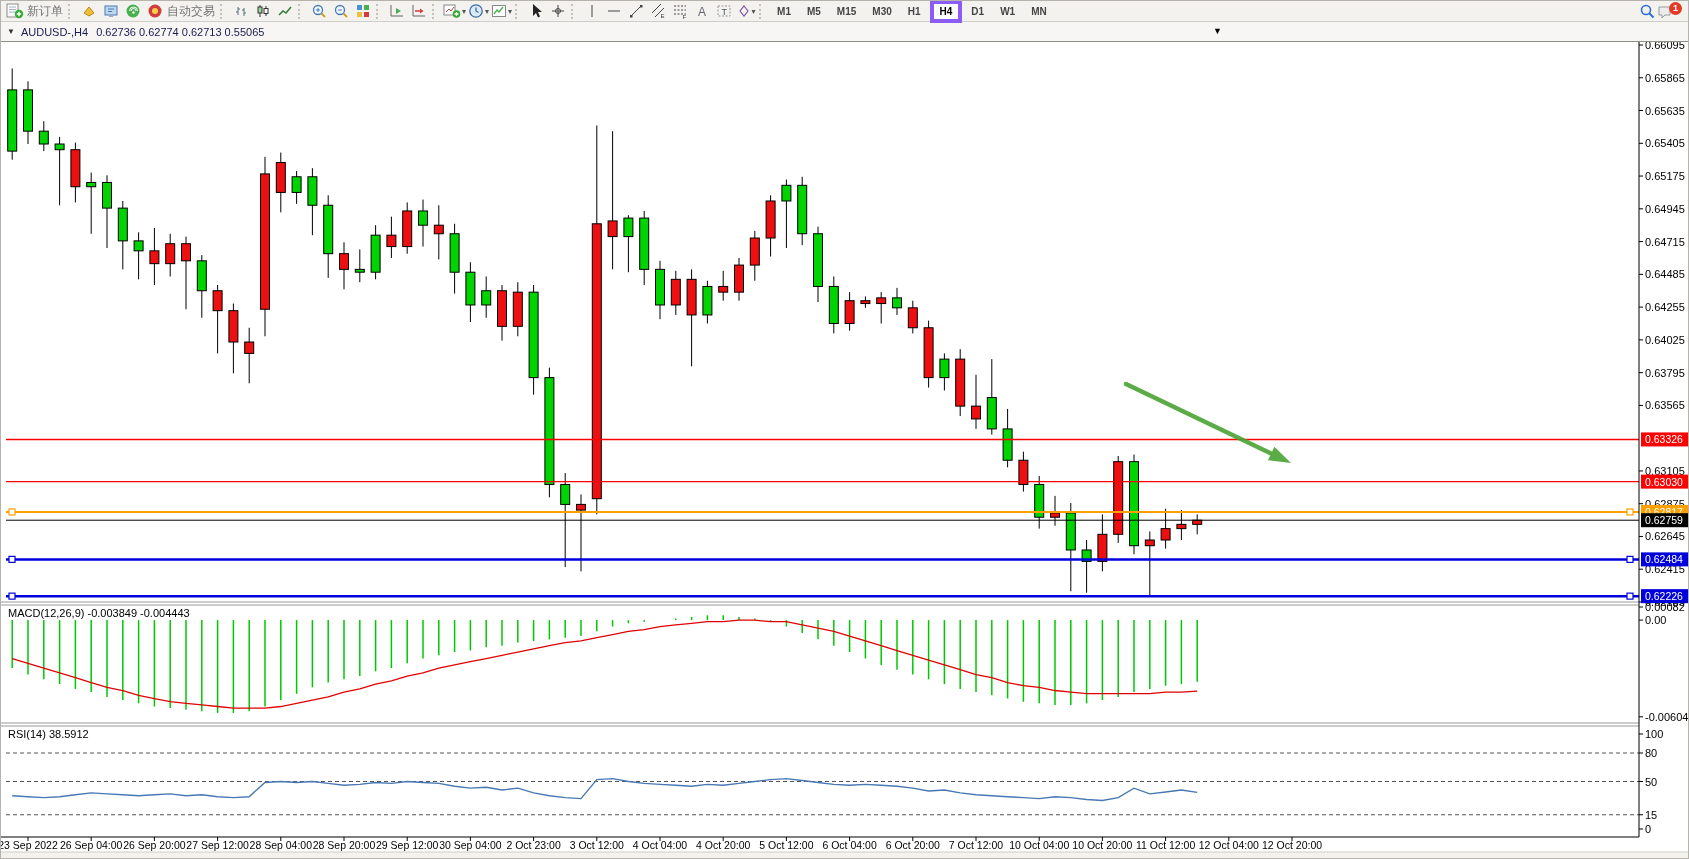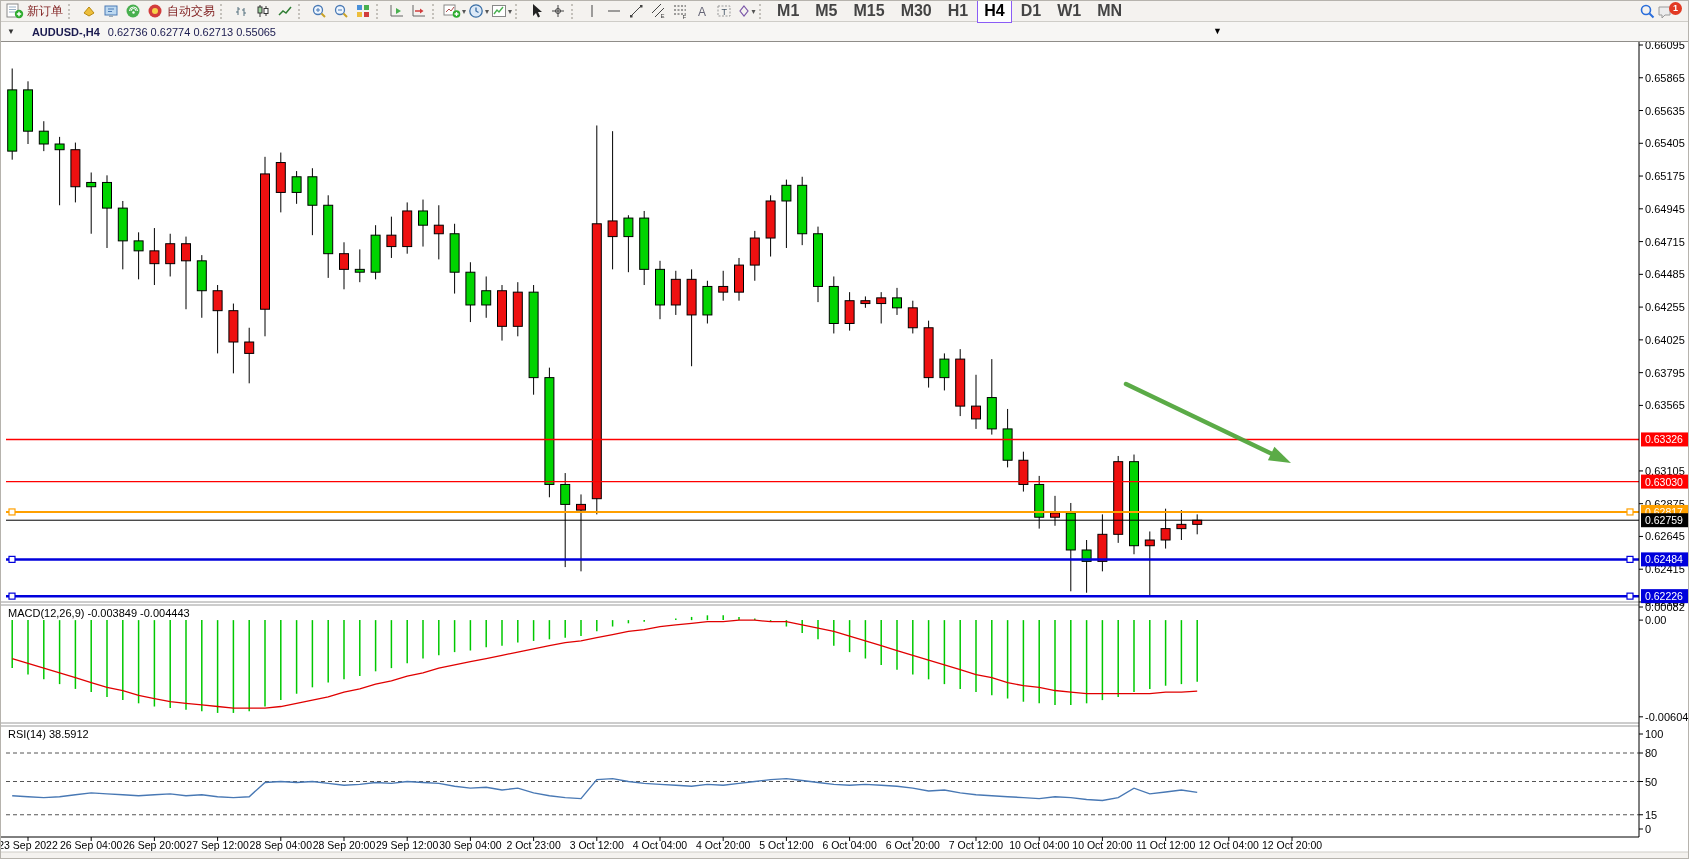--- a/index.html
+++ b/index.html
@@ -1,30 +1,30 @@
 <!DOCTYPE html>
 <html><head>
 <meta charset="utf-8">
 <style>
   html,body{margin:0;padding:0;background:#fff;font-family:"Liberation Sans",sans-serif;}
   .win{position:relative;width:1689px;height:859px;background:#fff;overflow:hidden;border:1px solid #b6b3ad;box-sizing:border-box;}
   .toolbar{position:absolute;left:0;top:0;width:1689px;height:21px;background:#f4f2ef;border-bottom:1px solid #cfcdc8;display:flex;align-items:center;padding-left:3px;box-sizing:border-box;z-index:3;}
   .tbtn{height:19px;min-width:20px;display:flex;align-items:center;justify-content:center;padding:0 1px;cursor:default;}
   .tbtn svg{display:block;}
-  .tlabel{font-size:12px;color:#7f1d1d;margin:0 3px 0 1px;white-space:nowrap;}
+  .tlabel{font-size:12px;color:#737373;margin:0 3px 0 1px;white-space:nowrap;}
   .grip{width:5px;height:15px;border-left:2px dotted #c4c1bb;margin:0 3px 0 2px;}
   .caret{font-size:8px;color:#555;margin-left:1px;}
-  .tf{font-size:16px;font-weight:bold;color:#444;padding:2px 6px;margin:0 1px;border:1px solid transparent;cursor:default;}
-  .tf.active{background:#fdfdfd;border:1px solid #8b5cf6;color:#000;}
+  .tf{font-size:10px;font-weight:bold;color:#444;padding:2px 6px;margin:0 1px;border:1px solid transparent;cursor:default;}
+  .tf.active{background:#fdfdfd;border:4px solid #8b5cf6;color:#000;}
   .tb-right{margin-left:auto;display:flex;align-items:center;padding-right:8px;}
   .notif-wrap{position:relative;width:24px;height:19px;}
   .notif-badge{position:absolute;right:0;top:0;width:13px;height:13px;border-radius:50%;background:#e23a23;color:#fff;font-size:9px;font-weight:bold;display:flex;align-items:center;justify-content:center;}
   .titlebar{position:absolute;left:0;top:21px;width:1689px;height:20px;background:#f7f6f4;border-bottom:1px solid #8f8d89;display:flex;align-items:center;padding-left:6px;box-sizing:border-box;z-index:2;font-size:11px;color:#1b1b4f;}
   .titlebar .tri{font-size:8px;color:#333;margin-right:6px;}
-  .titlebar b{font-weight:bold;margin-right:8px;margin-left:11px;}
+  .titlebar b{font-weight:normal;margin-right:8px;}
   .shift-marker{position:absolute;left:1212px;top:4px;font-size:9px;color:#000;}
   #cv{position:absolute;left:0;top:0;z-index:1;pointer-events:none;}
   svg text{font-family:"Liberation Sans",sans-serif;}
   .bottomstrip{position:absolute;left:0;top:851px;width:1689px;height:8px;background:#f4f2ef;z-index:0;}
 </style>
 </head>
 <body>
 
 <div class="win">
 

